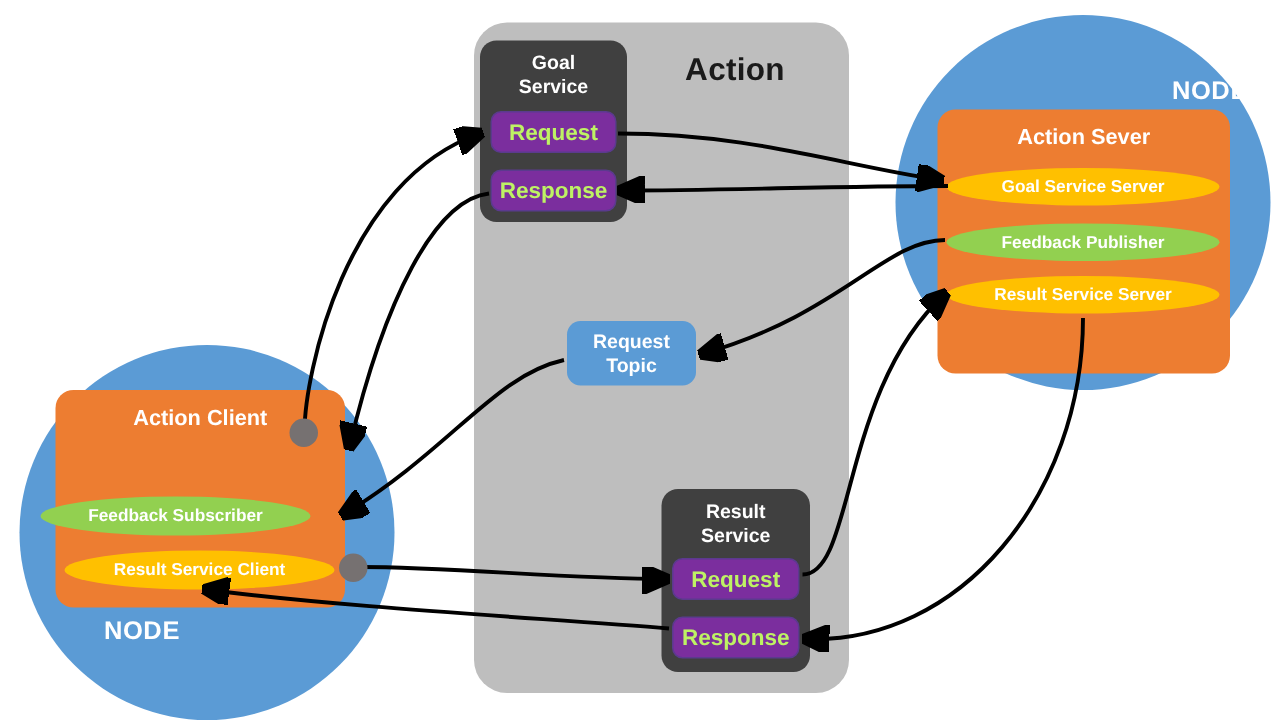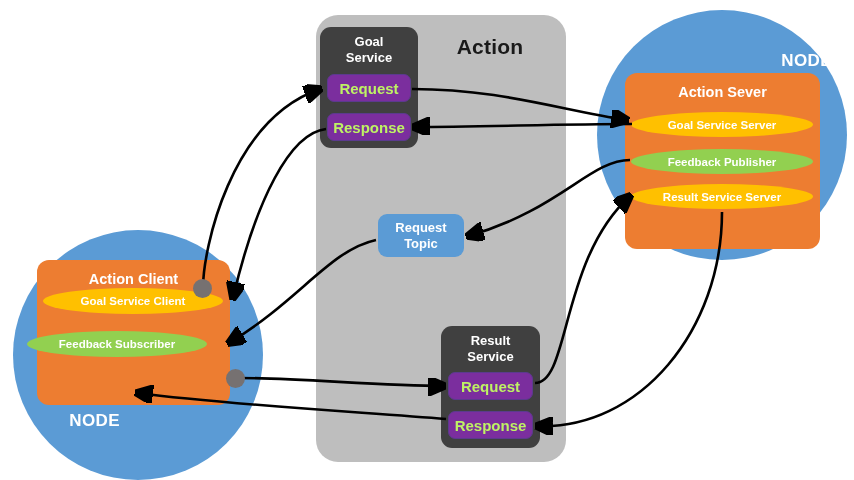--- a/index.html
+++ b/index.html
@@ -85,25 +85,25 @@
 <div id="stage">
 
   <div class="abs action-panel"></div>
 
   <div class="abs node-circle" style="left:13px;top:230px;width:250px;height:250px;"></div>
 
   <div class="abs action-box" style="left:37px;top:260px;width:193px;height:145px;">
     <div class="action-box-title" style="margin-top:9px;">Action Client</div>
   </div>
 
-  <div class="abs pill pill-yellow" style="left:43px;top:288px;width:180px;height:26px;">
-    <span>Goal Service Client</span>
-  </div>
   <div class="abs pill pill-green" style="left:27px;top:331px;width:180px;height:26px;">
     <span>Feedback Subscriber</span>
+  </div>
+  <div class="abs pill pill-yellow" style="left:43px;top:367px;width:180px;height:26px;">
+    <span>Result Service Client</span>
   </div>
 
   <div class="abs node-label" style="left:28px;top:410px;width:92px;">NODE</div>
 
   <div class="abs node-circle" style="left:597px;top:10px;width:250px;height:250px;"></div>
 
   <div class="abs action-box" style="left:625px;top:73px;width:195px;height:176px;">
     <div class="action-box-title" style="margin-top:9px;">Action Sever</div>
   </div>
 

